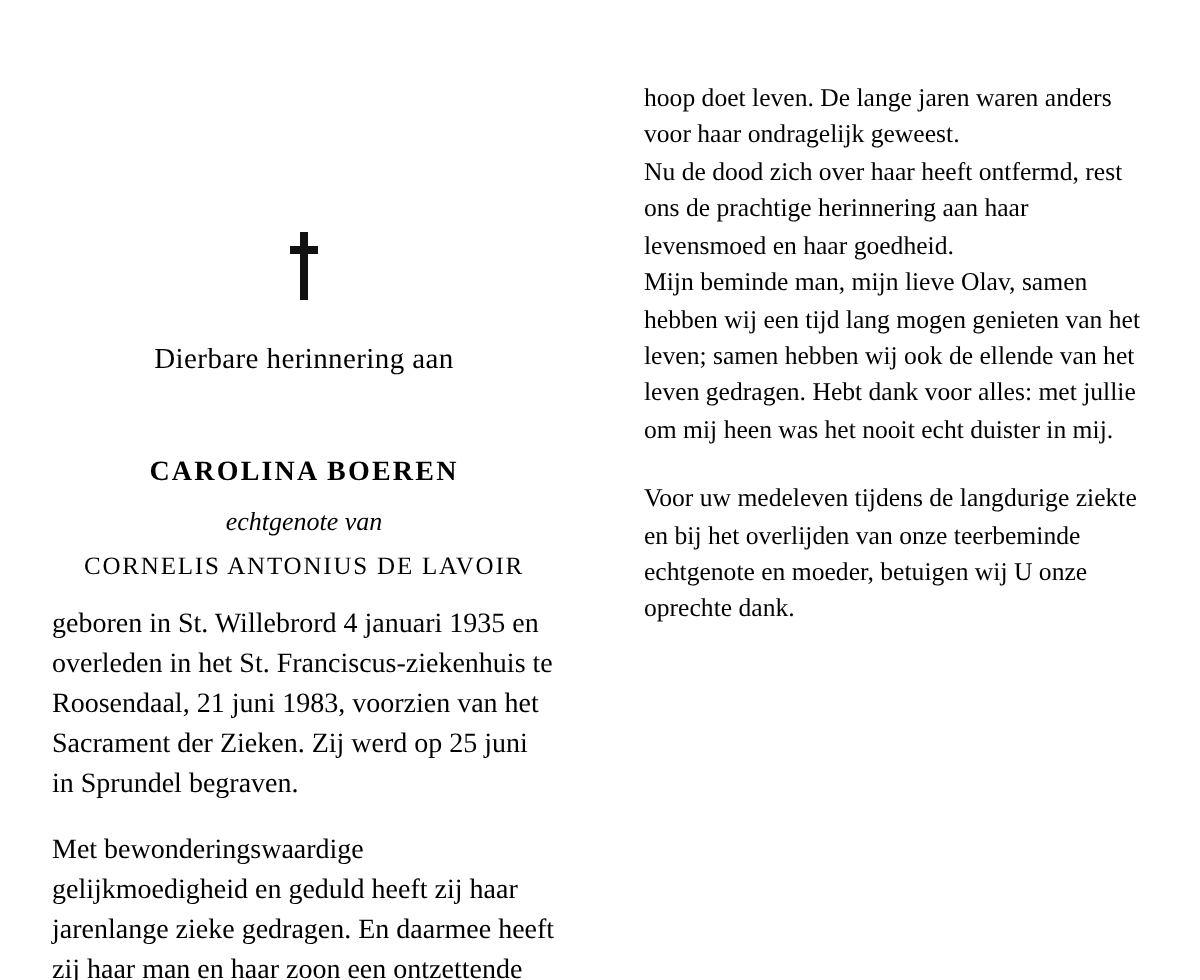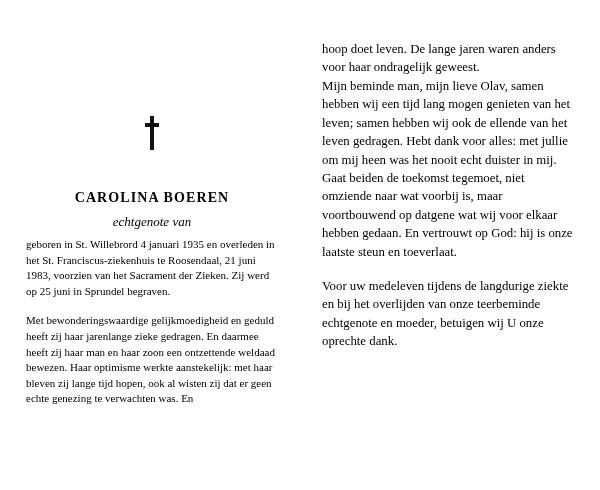--- a/index.html
+++ b/index.html
@@ -81,21 +81,21 @@
     font-size: 13px;
     margin-bottom: 7px;
     font-style: italic;
   }
   .spouse {
     font-size: 12.5px;
     letter-spacing: .9px;
     margin-bottom: 12px;
   }
   .body-text {
-    font-size: 11px;
+    font-size: 14px;
     line-height: 1.42;
     text-align: left;
   }
   .block-gap {
     height: 14px;
   }
   .right .body-text {
     font-size: 12.8px;
     line-height: 1.44;
   }
@@ -111,39 +111,41 @@
 
   <div class="panel left">
 
     <div class="cross-wrap">
       <span class="cross">
         <span class="v"></span>
         <span class="h"></span>
       </span>
     </div>
 
+    <div class="center lead">Dierbare herinnering aan</div>
 
     <div class="center name">CAROLINA BOEREN</div>
 
     <div class="center relation">echtgenote van</div>
 
+    <div class="center spouse">CORNELIS ANTONIUS DE LAVOIR</div>
 
     <div class="body-text">geboren in St. Willebrord 4 januari 1935 en overleden in het St. Franciscus-ziekenhuis te Roosendaal, 21 juni 1983, voorzien van het Sacrament der Zieken. Zij werd op 25 juni in Sprundel begraven.</div>
 
     <div class="block-gap"></div>
 
     <div class="body-text">Met bewonderingswaardige gelijkmoedigheid en geduld heeft zij haar jarenlange zieke gedragen. En daarmee heeft zij haar man en haar zoon een ontzettende weldaad bewezen. Haar optimisme werkte aanstekelijk: met haar bleven zij lange tijd hopen, ook al wisten zij dat er geen echte genezing te verwachten was. En</div>
 
   </div>
 
   <div class="panel right">
 
     <div class="body-text para">hoop doet leven. De lange jaren waren anders voor haar ondragelijk geweest.</div>
+    <div class="body-text para">Nu de dood zich over haar heeft ontfermd, rest ons de prachtige herinnering aan haar levensmoed en haar goedheid.</div>
     <div class="body-text para">Mijn beminde man, mijn lieve Olav, samen hebben wij een tijd lang mogen genieten van het leven; samen hebben wij ook de ellende van het leven gedragen. Hebt dank voor alles: met jullie om mij heen was het nooit echt duister in mij.</div>
-    <div class="body-text para">Gaat beiden de toekomst tegemoet, niet omziende naar wat voorbij is, maar voortbouwend op datgene wat wij voor elkaar hebben gedaan. En vertrouwt op God: hij is onze laatste steun en toeverlaat.</div>
 
     <div class="gap-md"></div>
 
     <div class="body-text">Voor uw medeleven tijdens de langdurige ziekte en bij het overlijden van onze teerbeminde echtgenote en moeder, betuigen wij U onze oprechte dank.</div>
 
   </div>
 
 </div>
 
 </body></html>

